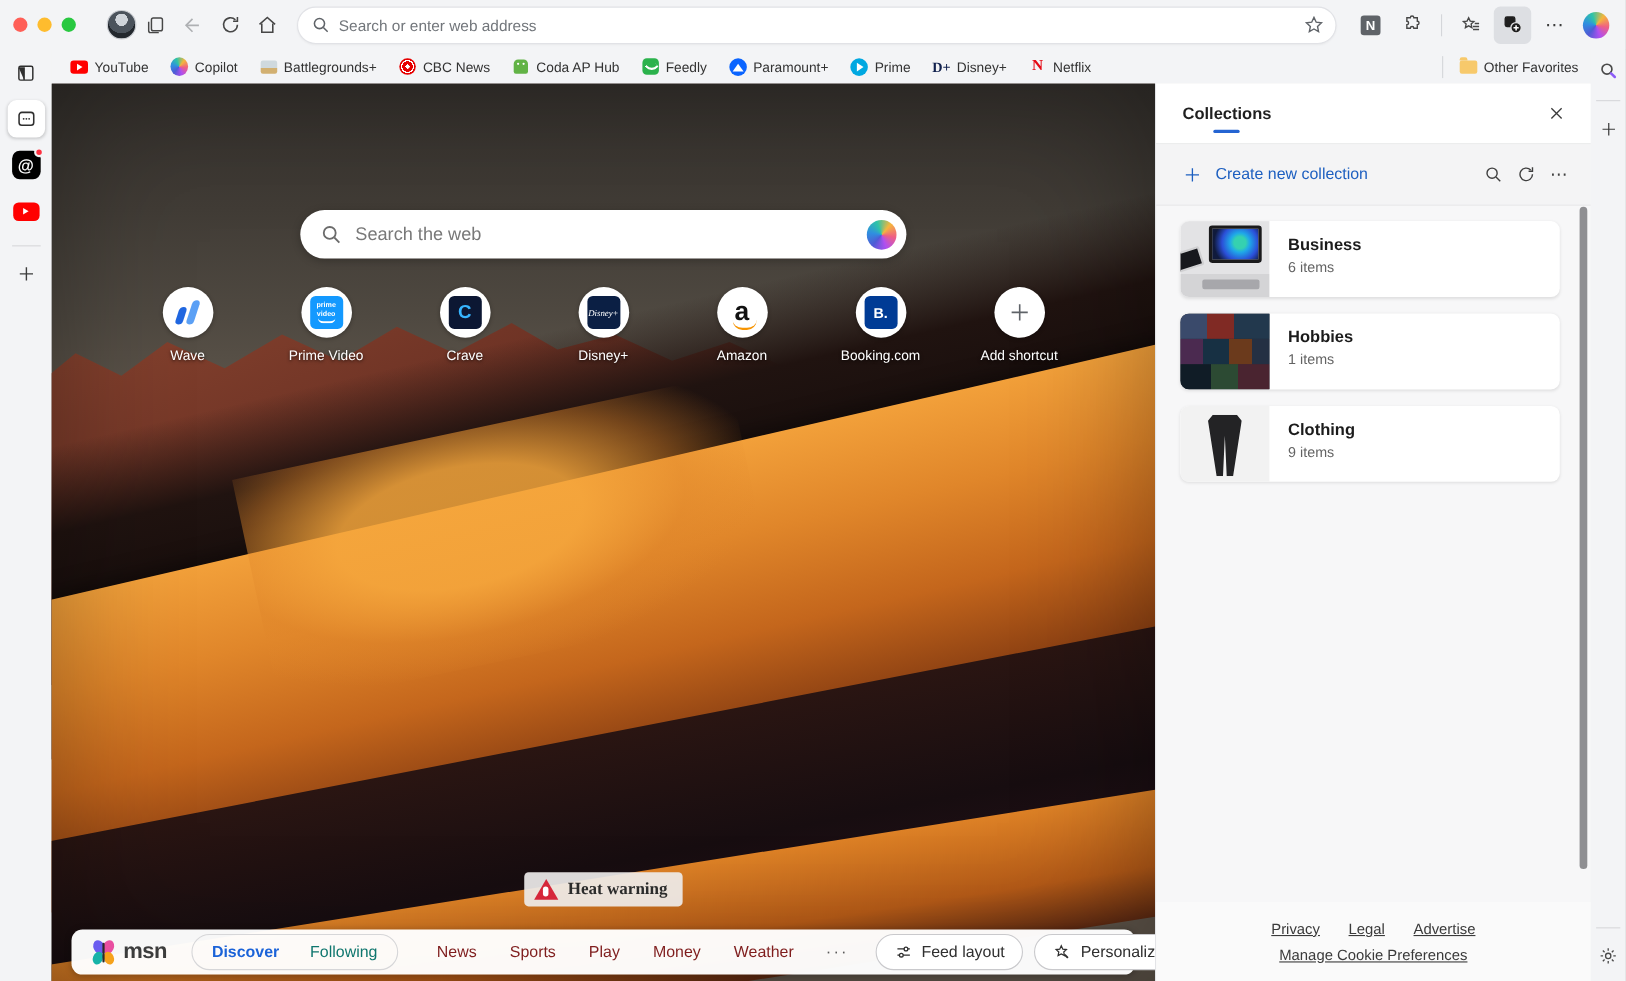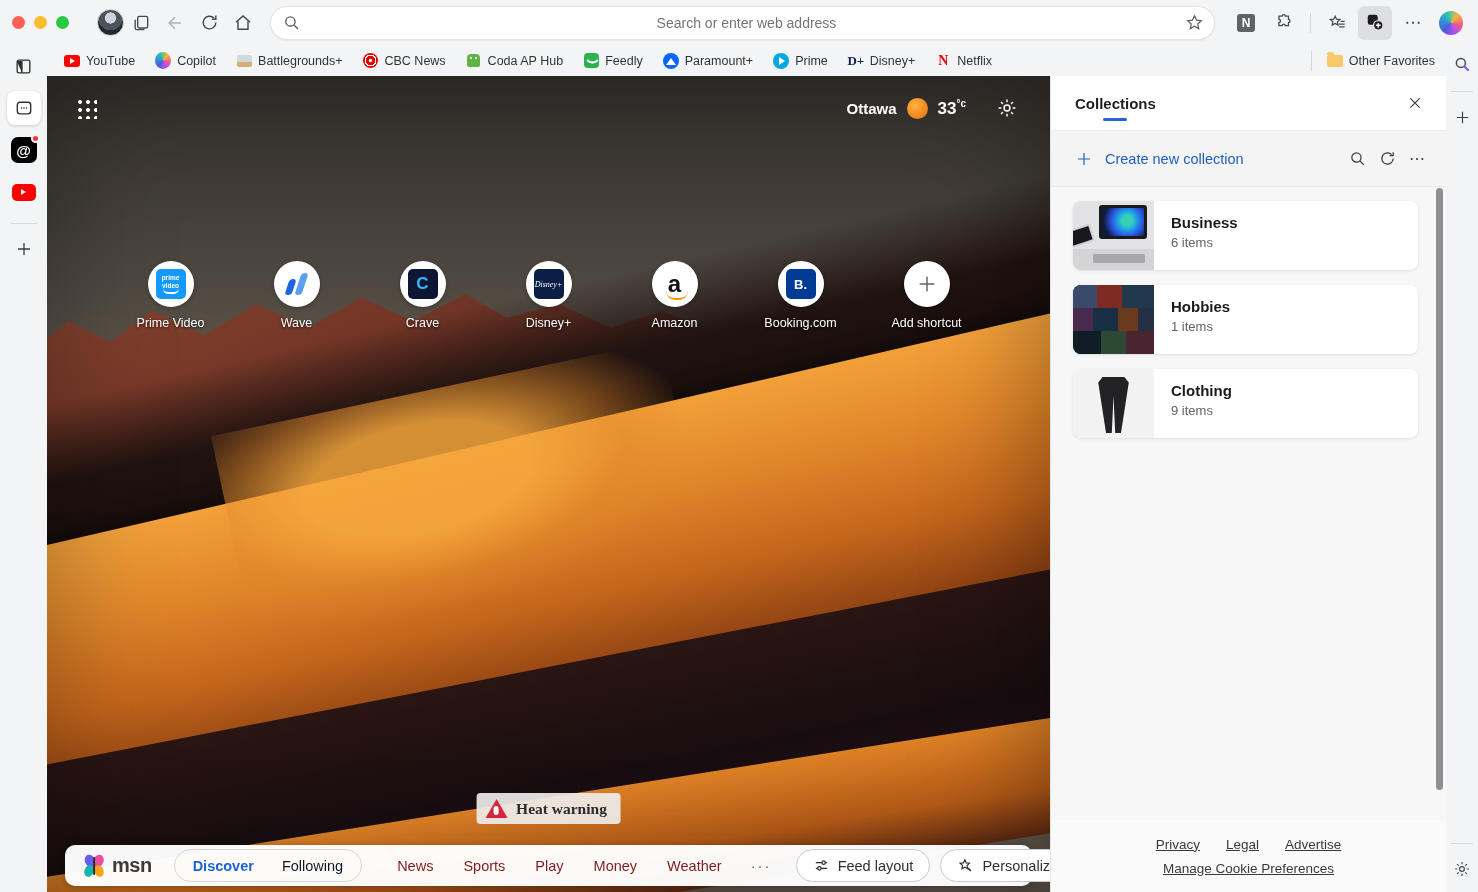--- a/index.html
+++ b/index.html
@@ -12,21 +12,21 @@
   .traffic { display:flex; gap:9px; margin-left:12px; }
   .tl { width:13px; height:13px; border-radius:50%; }
   .tl.red{background:#ff5f57;} .tl.yellow{background:#febc2e;} .tl.green{background:#28c840;}
   .avatar { width:27px; height:27px; border-radius:50%; margin-left:28px;
     background:radial-gradient(circle at 50% 32%, #cfd4da 0 26%, #4b535c 27% 58%, #23282e 59%);
     border:1px solid #c9ccd1; }
   .chrome-btn { width:34px; height:34px; display:flex; align-items:center; justify-content:center; border-radius:6px; color:#474747; }
   .chrome-btn.disabled { color:#aeb0b3; }
   .addressbar { flex:1; height:34px; margin:0 14px 0 10px; background:#fff; border:1px solid #e1e2e6;
     border-radius:17px; display:flex; align-items:center; box-shadow:0 1px 2px rgba(0,0,0,.05); padding:0 10px 0 12px; }
-  .addressbar input { flex:1; border:none; outline:none; font-size:14px; color:#222; background:transparent; margin-left:8px;text-align:center; }
+  .addressbar input { flex:1; border:none; outline:none; font-size:14px; color:#222; background:transparent; margin-left:8px; }
   .addressbar input::placeholder { color:#72767b; }
   .tb-right { display:flex; align-items:center; gap:4px; margin-right:10px; }
   .tb-divider { width:1px; height:20px; background:#d4d6da; margin:0 5px; }
   .chrome-btn.active { background:#dddfe3; }
   .copilot-orb { width:24px; height:24px; border-radius:50%;
     background:conic-gradient(from 220deg, #4f5bd5, #2f8fe0, #2fc4a7, #f5b63c, #ef5f84, #b04ff0, #4f5bd5); }
   .copilot-orb.small { width:17px; height:17px; }
 
   
   .bookmarks { position:absolute; left:54px; top:45px; width:1399px; height:31px; background:#f3f4f6;
@@ -120,21 +120,21 @@
     border-radius:4px; display:flex; align-items:center; gap:9px; padding:0 14px 0 9px; z-index:5; }
   .heat-tri { width:0; height:0; border-left:11px solid transparent; border-right:11px solid transparent; border-bottom:19px solid #d6273a; position:relative; }
   .heat-tri::after { content:""; position:absolute; left:-2.5px; top:7px; width:5px; height:9px; background:#fff; border-radius:3px; }
   .heat-text { font-family:"Liberation Serif", serif; font-weight:bold; font-size:15.5px; color:#2b2b2b; }
 
   .msn-bar { position:absolute; left:18px; bottom:6px; width:967px; height:41px; background:rgba(255,255,255,.97);
     border-radius:10px; display:flex; align-items:center; padding:0 12px 0 16px; z-index:6; box-shadow:0 1px 6px rgba(0,0,0,.25); }
   .msn-logo { display:flex; align-items:center; gap:5px; margin-right:22px; }
   .msn-word { font-size:20px; font-weight:bold; color:#3c3c3c; letter-spacing:-.5px; }
   .tabs-pill { display:flex; align-items:center; border:1px solid #d6d6d8; border-radius:18px; height:33px; padding:0 4px; margin-right:20px; }
-  .tab-item { padding:0 14px; font-size:14.5px; color:#0f172a; }
+  .tab-item { padding:0 14px; font-size:14.5px; color:#0f766e; }
   .tab-item.active { color:#1b63d8; font-weight:bold; }
   .msn-link { padding:0 15px; font-size:14.5px; color:#7f1d1d; }
   .msn-more { color:#5a5a5a; font-size:15px; letter-spacing:2px; padding:0 14px; }
   .pill-btn { display:flex; align-items:center; gap:8px; border:1px solid #c9c9cc; border-radius:17px; height:33px; padding:0 16px;
     font-size:14.5px; color:#2f2f2f; margin-left:10px; background:#fff; white-space:nowrap; }
   .msn-bar .spacer { flex:1; }
 
   
   .panel { position:absolute; left:1050px; top:76px; width:396px; height:816px; background:#f7f7f8; border-left:1px solid #e3e4e7; }
   .panel-header { height:54px; background:#fff; display:flex; align-items:center; padding:0 16px 0 24px; }
@@ -377,56 +377,49 @@
 <div class="main">
   <div class="sky"></div>
   <div class="mountains"></div>
   <div class="band band-shadow1"></div>
   <div class="band band-orange1"></div>
   <div class="dune-glow"></div>
   <div class="band band-shadow2"></div>
   <div class="band band-orange2"></div>
   <div class="vignette"></div>
 
-  <div class="main-header">
-    <div class="waffle"></div>
-    <div class="mh-spacer"></div>
-    <div class="weather">
-      <span class="city">Ottawa</span>
-      <span class="sun"></span>
-      <span class="temp"><span>33</span><sup>°c</sup></span>
-    </div>
-    <div class="gear-btn">
-      <svg width="22" height="22" viewBox="0 0 24 24" fill="none" stroke="#fff" stroke-width="1.6">
-          <circle cx="12" cy="12" r="3.2"></circle>
-          <path d="M12 2.8v3M12 18.2v3M2.8 12h3M18.2 12h3M5.5 5.5l2.1 2.1M16.4 16.4l2.1 2.1M18.5 5.5l-2.1 2.1M7.6 16.4l-2.1 2.1"></path>
-        </svg>
-    </div>
-  </div>
-
+
+  <div class="websearch">
+    <svg width="20" height="20" viewBox="0 0 24 24" fill="none" stroke="#6b6b6b" stroke-width="2">
+        <circle cx="10.5" cy="10.5" r="6.5"></circle>
+        <path d="M15.5 15.5L21 21"></path>
+      </svg>
+    <input type="text" placeholder="Search the web" style="">
+    <div class="copilot-orb" style="width:27px;height:27px;"></div>
+  </div>
 
   <div class="shortcuts">
+    <div class="sc">
+      <div class="sc-circle">
+          <div class="wave-mark">
+            <i></i>
+            <i></i>
+          </div>
+        </div>
+      <div class="sc-label">Wave</div>
+    </div>
     <div class="sc">
       <div class="sc-circle">
           <div class="tile pv">
         <span>prime</span>
             <span>video</span>
             <span class="smile"></span>
       </div>
         </div>
       <div class="sc-label">Prime Video</div>
-    </div>
-    <div class="sc">
-      <div class="sc-circle">
-          <div class="wave-mark">
-            <i></i>
-            <i></i>
-          </div>
-        </div>
-      <div class="sc-label">Wave</div>
     </div>
     <div class="sc">
       <div class="sc-circle">
           <div class="tile crave">C</div>
         </div>
       <div class="sc-label">Crave</div>
     </div>
     <div class="sc">
       <div class="sc-circle">
           <div class="tile disney">Disney+</div>

